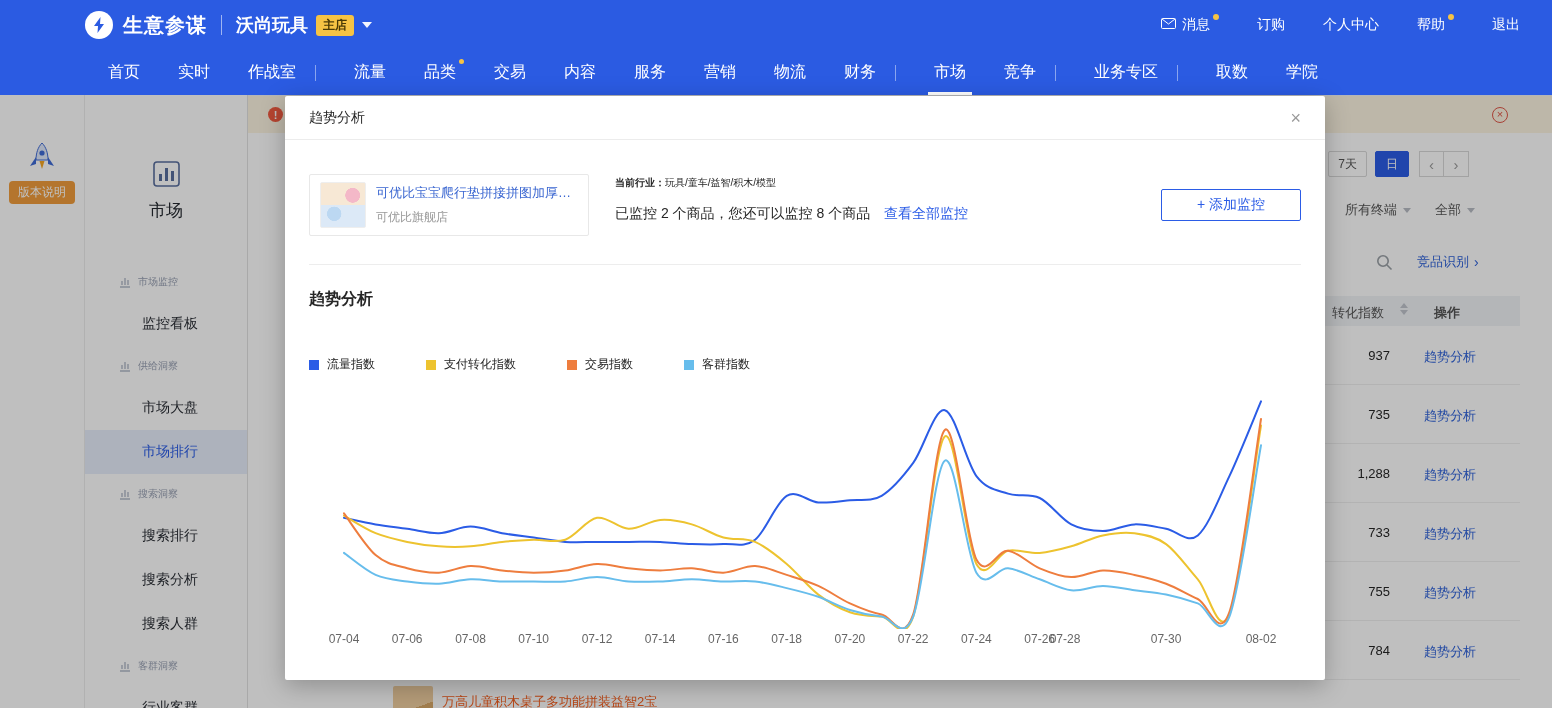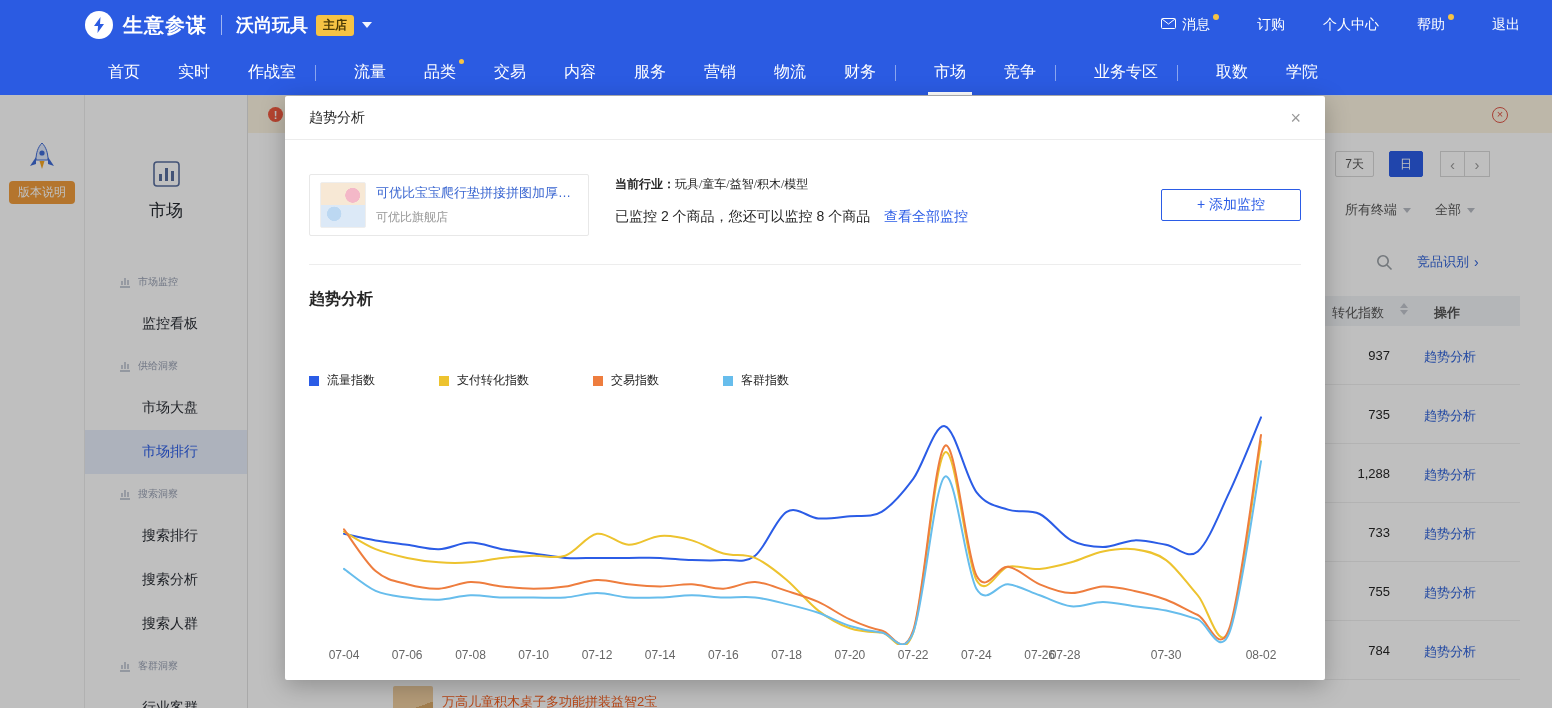--- a/index.html
+++ b/index.html
@@ -45,21 +45,21 @@
   .menu-item.sub.active { background:#e7eefb; color:#2b5ce6; }
 
   
   .notice-bar { position:absolute; left:248px; right:0; top:96px; height:37px; background:#fdf4e2; display:flex; align-items:center; padding:0 20px; z-index:4; }
   .warn-ic { width:15px; height:15px; border-radius:50%; background:#f25b40; color:#fff; font-size:11px; font-weight:700; display:flex; align-items:center; justify-content:center; flex:none; }
   .notice-text { margin-left:8px; font-size:13px; color:#8a6a3a; white-space:nowrap; overflow:hidden; }
   .notice-close { margin-left:auto; margin-right:24px; width:16px; height:16px; border:1px solid #e05748; color:#e05748; border-radius:50%; font-size:11px; line-height:13px; text-align:center; cursor:pointer; flex:none; }
 
   .content-card { position:absolute; left:248px; top:133px; right:0; bottom:0; background:#fff; z-index:3; }
 
-  .controls { position:absolute; top:151px; left:1313px; z-index:4; display:flex; gap:15px; }
+  .controls { position:absolute; top:151px; left:1313px; z-index:4; display:flex; gap:8px; }
   .date-part { font-size:13px; color:#666; }
   .btn-plain { height:26px; padding:0 9px; border:1px solid #d8d8d8; background:#fff; color:#555; font-size:12px; border-radius:2px; cursor:pointer; font-family:inherit; }
   .btn-active { height:26px; padding:0 10px; border:1px solid #2b5ce6; background:#2b5ce6; color:#fff; font-size:12px; border-radius:2px; cursor:pointer; font-family:inherit; }
   .pager { display:flex; margin-left:2px; }
   .pg { width:25px; height:26px; border:1px solid #d8d8d8; background:#fff; color:#9a9a9a; font-size:15px; line-height:1; cursor:pointer; font-family:inherit; }
   .pg + .pg { border-left:none; }
 
   .filters { position:absolute; top:201px; left:1345px; display:flex; gap:24px; z-index:4; font-size:13px; color:#555; }
   .filter { display:flex; align-items:center; cursor:pointer; }
   .caret { width:0; height:0; border-left:4px solid transparent; border-right:4px solid transparent; border-top:5px solid #b8bcc4; margin-left:6px; }
@@ -101,29 +101,29 @@
   .prod-thumb { width:46px; height:46px; border-radius:2px; flex:none;
     background:
       radial-gradient(circle at 72% 28%, #f4b8c8 0 16%, rgba(0,0,0,0) 17%),
       radial-gradient(circle at 30% 70%, #bcd8f2 0 16%, rgba(0,0,0,0) 17%),
       linear-gradient(180deg,#f7e8d5 0 50%, #dce9f7 50%);
     border:1px solid #eee; }
   .prod-texts { margin-left:10px; min-width:0; }
   .prod-link { font-size:13px; color:#3a66d1; white-space:nowrap; overflow:hidden; text-overflow:ellipsis; max-width:200px; cursor:pointer; }
   .prod-shop { font-size:12px; color:#999; margin-top:7px; }
   .ind-block { margin-left:26px; padding-top:2px; }
-  .ind-line { font-size:12px; color:#262626;font-family:Liberation Serif, serif; }
+  .ind-line { font-size:10px; color:#262626; }
   .ind-label { font-weight:700; }
   .mon-line { margin-top:15px; font-size:14px; color:#262626; }
   .view-all { color:#2b5ce6; margin-left:10px; cursor:pointer; text-decoration:none; }
   .add-btn { margin-left:auto; align-self:center; width:140px; height:32px; border:1px solid #2b5ce6; color:#2b5ce6; background:#fff; font-size:14px; border-radius:2px; cursor:pointer; font-family:inherit; }
   .m-divider { margin-top:28px; border-bottom:1px solid #ededed; }
   .sec-title { margin-top:24px; font-size:16px; font-weight:700; color:#262626; }
 
-  .legend { margin-top:62px; display:flex; gap:64px; }
+  .legend { margin-top:46px; display:flex; gap:51px; }
   .legend-item { display:flex; align-items:center; cursor:pointer; }
   .swatch { width:10px; height:10px; flex:none; }
   .legend-label { font-size:12px; color:#262626; margin-left:8px; }
 
   .chart-wrap { margin-top:16px; position:relative; height:264px; }
   .chart-wrap svg { display:block; }
   .x-axis { position:absolute; left:0; top:243px; width:992px; height:18px; }
   .tick { position:absolute; transform:translateX(-50%); font-size:12px; color:#666; white-space:nowrap; }
 </style>
 </head>

